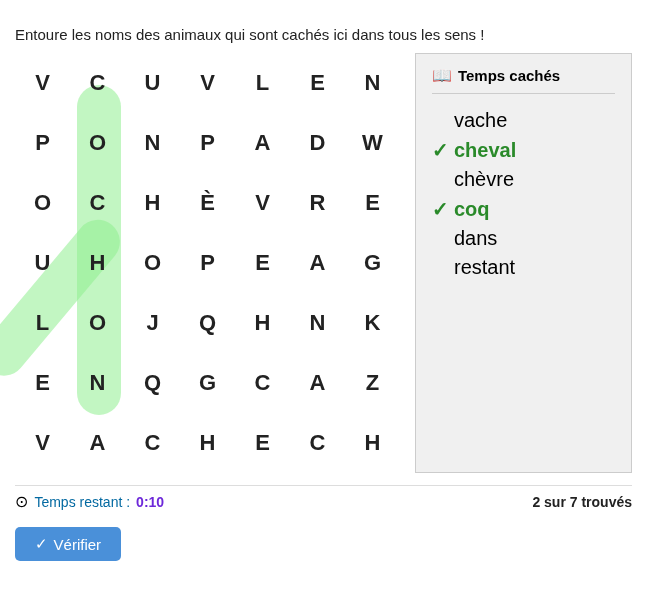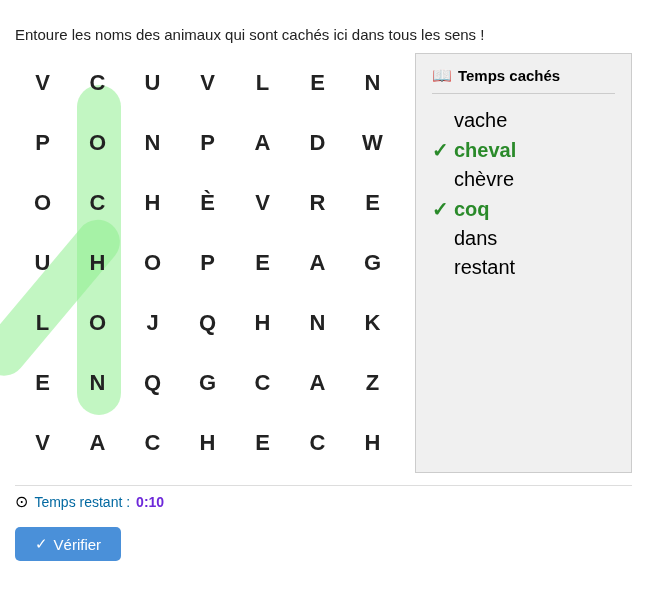--- a/index.html
+++ b/index.html
@@ -288,20 +288,21 @@
     </div>
 
   </div>
 
   <div class="footer">
     <div class="timer-section">
       <span class="timer-icon">⊙</span>
       <span class="timer-label">Temps restant :</span>
       <span class="timer-value">0:10</span>
     </div>
+    <div class="score">2 sur 7 trouvés</div>
   </div>
 
   <button class="verify-btn">
     <span>✓</span>
     <span>Vérifier</span>
   </button>
 
 </div>
 
 </body></html>

